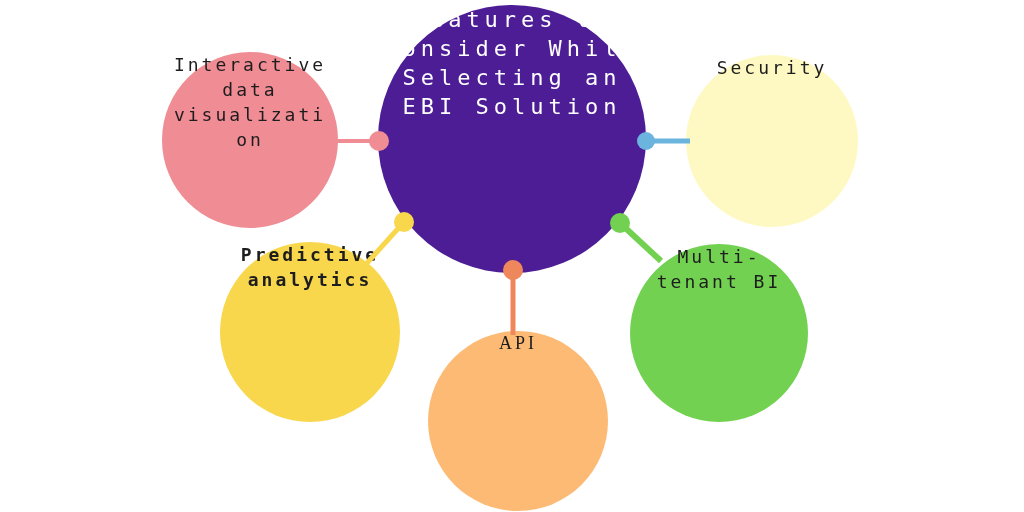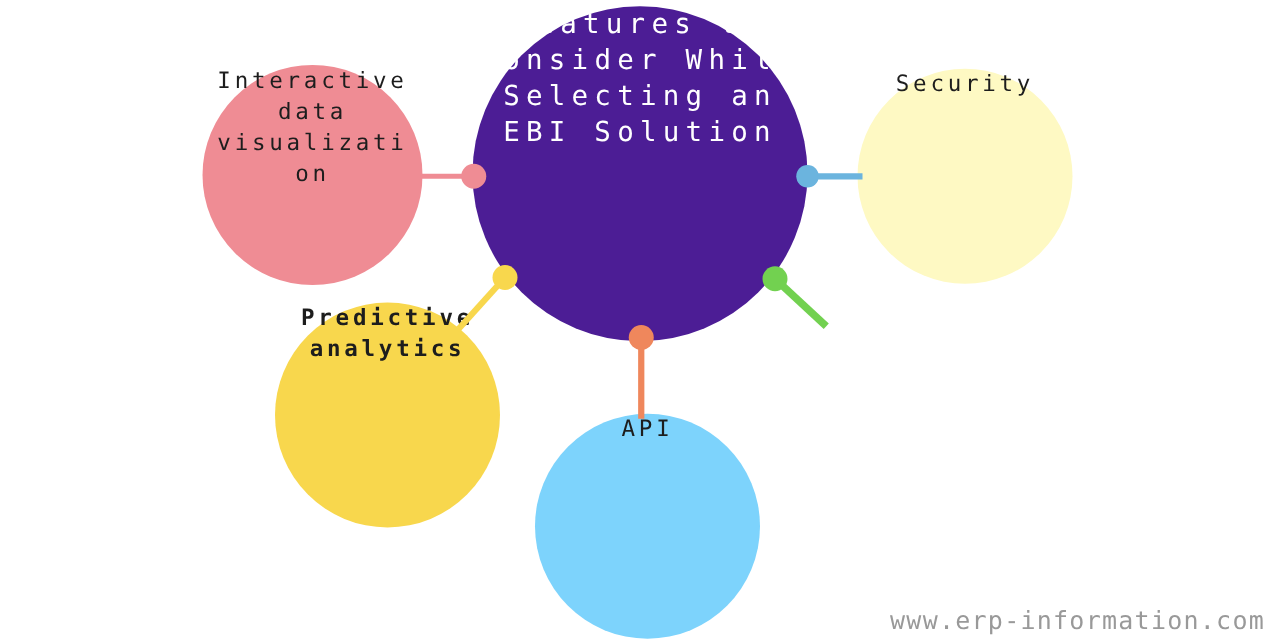--- a/index.html
+++ b/index.html
@@ -83,37 +83,40 @@
 
   <div class="circle node-blue" style="background: #fef9c3;">
     <div class="label">Security</div>
   </div>
 
   <div class="circle node-yellow" style="background: rgb(248, 215, 77); font-weight: bold;">
     <div class="label">Predictive
 analytics</div>
   </div>
 
-  <div class="circle node-orange" style="background: #7dd3fc;">
+  <div class="circle node-orange" style="background: #fdba74; font-family: Liberation Serif, serif;">
     <div class="label">API</div>
   </div>
 
+  <div class="circle node-green" style="background: rgb(114, 209, 80);">
+    <div class="label">Multi-
+tenant BI</div>
+  </div>
 
   <svg class="connector-layer" width="1024" height="512" viewBox="0 0 1024 512">
 
     <line x1="336" y1="141" x2="380" y2="141" stroke-width="4" stroke="#EF8C94"></line>
     <circle cx="379" cy="141" r="10" fill="#EF8C94"></circle>
 
     <line x1="645" y1="141" x2="690" y2="141" stroke-width="5" stroke="#6BB4DE"></line>
     <circle cx="646" cy="141" r="9" fill="#6BB4DE"></circle>
 
     <line x1="404" y1="222" x2="367" y2="263" stroke-width="5" stroke="#F8D74D"></line>
     <circle cx="404" cy="222" r="10" fill="#F8D74D"></circle>
 
     <line x1="513" y1="270" x2="513" y2="335" stroke-width="5" stroke="#EF875C"></line>
     <circle cx="513" cy="270" r="10" fill="#EF875C"></circle>
 
     <line x1="620" y1="223" x2="661" y2="261" stroke-width="6" stroke="#72D150"></line>
     <circle cx="620" cy="223" r="10" fill="#72D150"></circle>
   </svg>
 
-  <div class="watermark">www.erp-information.com</div>
 </div>
 
 </body></html>

